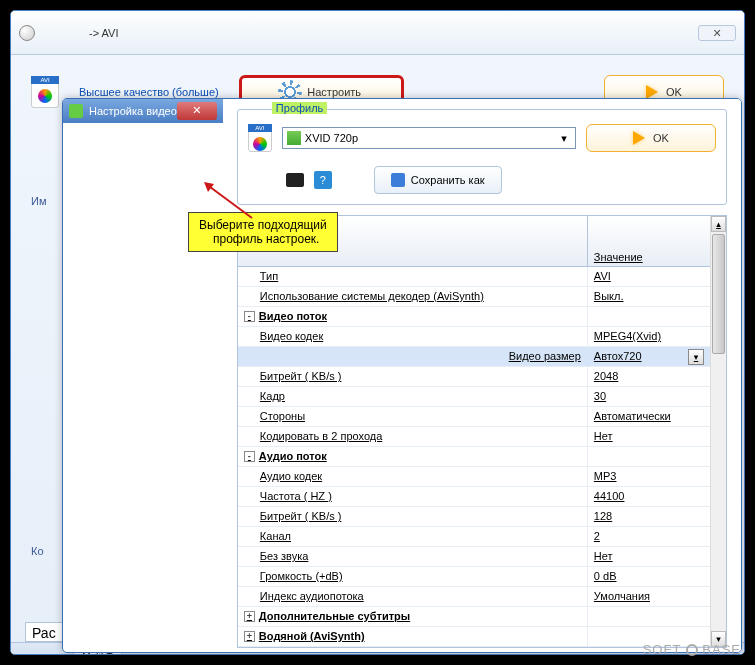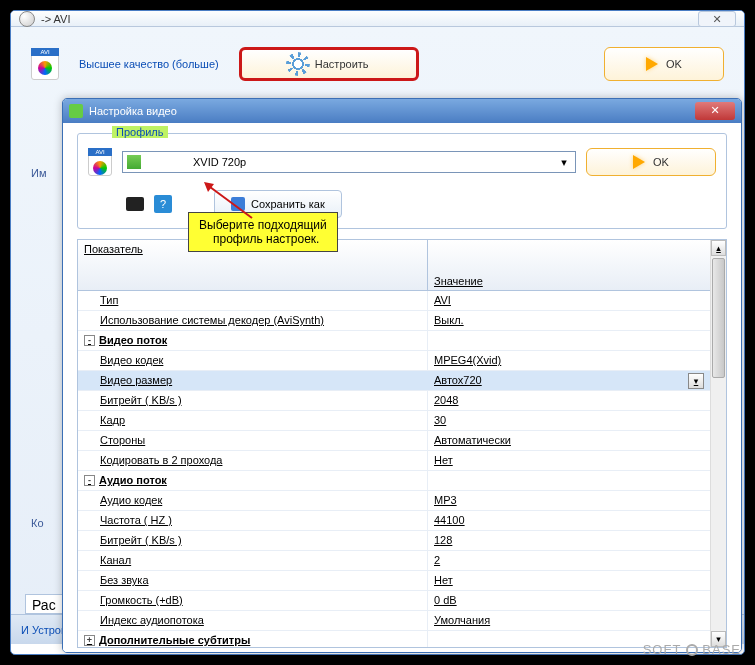--- a/index.html
+++ b/index.html
@@ -1,76 +1,76 @@
 <!DOCTYPE html>
 <html><head>
 <meta charset="utf-8">
 <style>
 * { box-sizing: border-box; margin: 0; padding: 0; font-family: 'Segoe UI', Tahoma, sans-serif; font-size: 11px; }
 body { background: #000; width: 755px; height: 665px; position: relative; overflow: hidden; }
 
 .outer-win { position: absolute; left: 10px; top: 10px; width: 735px; height: 645px; background: #fff; border: 1px solid #4a7dc3; border-radius: 5px; overflow: hidden; }
-.outer-title { height: 16px; background: linear-gradient(#fdfefe, #e8f0f8); display: flex; align-items: center; padding: 0 8px; border-bottom: 1px solid #b8c8dd; }
+.outer-title { height: 44px; background: linear-gradient(#fdfefe, #e8f0f8); display: flex; align-items: center; padding: 0 8px; border-bottom: 1px solid #b8c8dd; gap: 48px; }
 .outer-title .icon { width: 16px; height: 16px; border: 1px solid #888; border-radius: 8px; margin-right: 6px; background: radial-gradient(circle at 30% 30%, #fff, #ccc); }
 .outer-title .txt { flex: 1; color: #333; }
 .outer-title .x { width: 38px; height: 16px; text-align: center; color: #555; border: 1px solid #b8c8dd; border-radius: 3px; background: #f0f4fa; cursor: pointer; line-height: 14px; }
 
 .outer-body { background: linear-gradient(#f0f6fc, #e6eef8); padding: 20px 20px; height: calc(100% - 26px); position: relative; }
 .top-row { display: flex; align-items: center; gap: 20px; margin-bottom: 20px; }
 .avi-icon { width: 28px; height: 32px; background: #fff; border: 1px solid #ccc; border-radius: 3px; position: relative; }
 .avi-icon::before { content: 'AVI'; position: absolute; top: -1px; left: -1px; right: -1px; height: 8px; background: #2a6fc7; color: #fff; font-size: 6px; text-align: center; line-height: 8px; }
 .avi-icon::after { content: ''; position: absolute; top: 12px; left: 50%; transform: translate(-50%, 0); width: 14px; height: 14px; border-radius: 50%; background: conic-gradient(#f90, #0c0, #06f, #c09, #f90); }
 .quality { color: #0a4db5; }
 
 .btn { height: 34px; background: linear-gradient(#fff, #fef3d9); border: 1px solid #f0b030; border-radius: 6px; display: flex; align-items: center; justify-content: center; padding: 0 24px; cursor: pointer; gap: 8px; color: #333; }
 .btn .gear { width: 18px; height: 18px; border-radius: 50%; background: radial-gradient(circle, #fff 30%, #5a9ed8 32%, #5a9ed8 45%, transparent 47%); position: relative; }
 .btn .gear::before { content: ''; position: absolute; inset: -3px; background: repeating-conic-gradient(#5a9ed8 0 15deg, transparent 15deg 45deg); -webkit-mask: radial-gradient(circle, transparent 40%, #000 42%); border-radius: 50%; }
 .btn .arrow { width: 0; height: 0; border-top: 7px solid transparent; border-bottom: 7px solid transparent; border-left: 12px solid #ffa800; filter: drop-shadow(0 0 2px #ffd47a); }
-.setup-btn { border: 3px solid #cc1818; width: 180px; }
+.setup-btn { border: 3px solid #cc1818; width: 165px; }
 .ok-btn-outer { width: 120px; }
 
 .bg-stub { position: absolute; left: 20px; top: 120px; color: #3b5998; }
 
 .footer-stub { position: absolute; left: 0; bottom: 0; right: 0; height: 30px; background: linear-gradient(#dfe9f5, #c8d8ec); border-top: 1px solid #b0c4de; display: flex; align-items: center; }
 .footer-tab { padding: 4px 8px; background: #fff; border: 1px solid #b0c4de; margin-left: 6px; font-size: 10px; }
 
 
-.dlg { position: absolute; left: 62px; top: 98px; width: 680px; height: 555px; background: #fff; border: 1px solid #3b6fb5; border-radius: 5px; box-shadow: 0 0 8px rgba(0,0,0,.25); display: flex; flex-direction: column; overflow: hidden; }
+.dlg { position: absolute; left: 62px; top: 98px; width: 680px; height: 555px; background: #fff; border: 1px solid #3b6fb5; border-radius: 5px; box-shadow: 0 0 8px rgba(0,0,0,.25); display: flex; flex-direction: row; overflow: hidden; }
 .dlg-title { height: 24px; background: linear-gradient(#7aa9e0, #4a7dc3); display: flex; align-items: center; padding: 0 6px; color: #fff; font-size: 12px; }
 .dlg-title .ico { width: 14px; height: 14px; background: #6c4; margin-right: 6px; border-radius: 2px; }
 .dlg-title .sp { flex: 1; }
 .dlg-title .close { width: 40px; height: 18px; background: linear-gradient(#e07a7a, #c03838); border-radius: 3px; text-align: center; color: #fff; cursor: pointer; line-height: 16px; }
 
 .dlg-body { flex: 1; padding: 10px 14px 4px 14px; background: #fff; overflow: hidden; display: flex; flex-direction: column; }
 .fieldset { border: 1px solid #b0c4de; border-radius: 3px; padding: 14px 10px 10px 10px; position: relative; margin-bottom: 10px; }
 .fieldset .legend { position: absolute; top: -8px; left: 18px; background: #bef264; padding: 0 4px; color: #0a4db5; margin-left: 16px; }
 
 .prof-row { display: flex; align-items: center; gap: 10px; }
 .combo { flex: 1; height: 22px; border: 1px solid #7a95b8; background: #fff; display: flex; align-items: center; padding: 0 4px; cursor: pointer; }
 .combo .film { width: 14px; height: 14px; background: linear-gradient(#7c5, #4a3); margin-right: 4px; display: inline-block; }
-.combo .val { flex: 1; margin-left: 48px; }
+.combo .val { flex: 1; }
 .combo .dd { width: 14px; text-align: center; }
 .ok-inner { width: 130px; height: 28px; }
 
 .row2 { display: flex; align-items: center; gap: 10px; margin-top: 14px; padding-left: 38px; }
 .cmd-ico { width: 18px; height: 14px; background: #222; border-radius: 2px; }
 .help-ico { width: 18px; height: 18px; background: #2a8cd6; color: #fff; text-align: center; line-height: 18px; border-radius: 2px; cursor: pointer; }
 .save-btn { margin-left: 32px; height: 28px; padding: 0 16px; display: flex; align-items: center; gap: 6px; border: 1px solid #b0c4de; border-radius: 4px; background: linear-gradient(#fff, #e8f0f8); cursor: pointer; }
 .save-btn .disk { width: 14px; height: 14px; background: #3b7dd8; border-radius: 2px; }
 
 .grid-wrap { flex: 1; border: 1px solid #b0c4de; display: flex; overflow: hidden; text-decoration: underline; }
 .grid { flex: 1; overflow-y: auto; }
 .grid-head { display: flex; background: linear-gradient(#fff, #e8eef6); border-bottom: 1px solid #b0c4de; position: sticky; top: 0; }
 .grid-head .c1 { width: 350px; padding: 3px 6px; border-right: 1px solid #b0c4de; }
 .grid-head .c2 { flex: 1; padding: 3px 6px; margin-top: 32px; }
 .gr { display: flex; border-bottom: 1px solid #e8eef6; line-height: 17px; }
 .gr .c1 { width: 350px; padding: 1px 6px; border-right: 1px solid #e8eef6; display: flex; align-items: center; }
 .gr .c2 { flex: 1; padding: 1px 6px; display: flex; align-items: center; }
 .gr.sel { background: #d6e6f8; }
-.gr.sel .c1, .gr.sel .c2 { border-right-color: #d6e6f8; }
+.gr.sel .c1, .gr.sel .c2 { border-right-color: #d6e6f8; justify-content: flex-end; }
 .gr.bold .c1 { font-weight: bold; }
 .exp { width: 11px; height: 11px; border: 1px solid #888; text-align: center; line-height: 9px; margin-right: 4px; font-size: 9px; color: #444; cursor: pointer; flex-shrink: 0; }
 .ind1 { padding-left: 22px !important; }
 .ind2 { padding-left: 22px !important; }
 .dd-cell { width: 16px; height: 16px; border: 1px solid #888; background: linear-gradient(#fff,#ddd); text-align: center; line-height: 14px; margin-left: auto; cursor: pointer; font-size: 9px; }
 .scrollbar { width: 16px; background: #f0f0f0; border-left: 1px solid #ddd; position: relative; }
 .sb-btn { height: 16px; background: linear-gradient(#fff,#ddd); border: 1px solid #bbb; text-align: center; font-size: 9px; line-height: 14px; cursor: pointer; }
 .sb-thumb { position: absolute; left: 1px; right: 1px; top: 18px; height: 120px; background: linear-gradient(90deg,#e8e8e8,#c8c8c8); border: 1px solid #aaa; border-radius: 2px; cursor: pointer; }
 
 .callout { position: absolute; left: 188px; top: 212px; pointer-events: none; }

